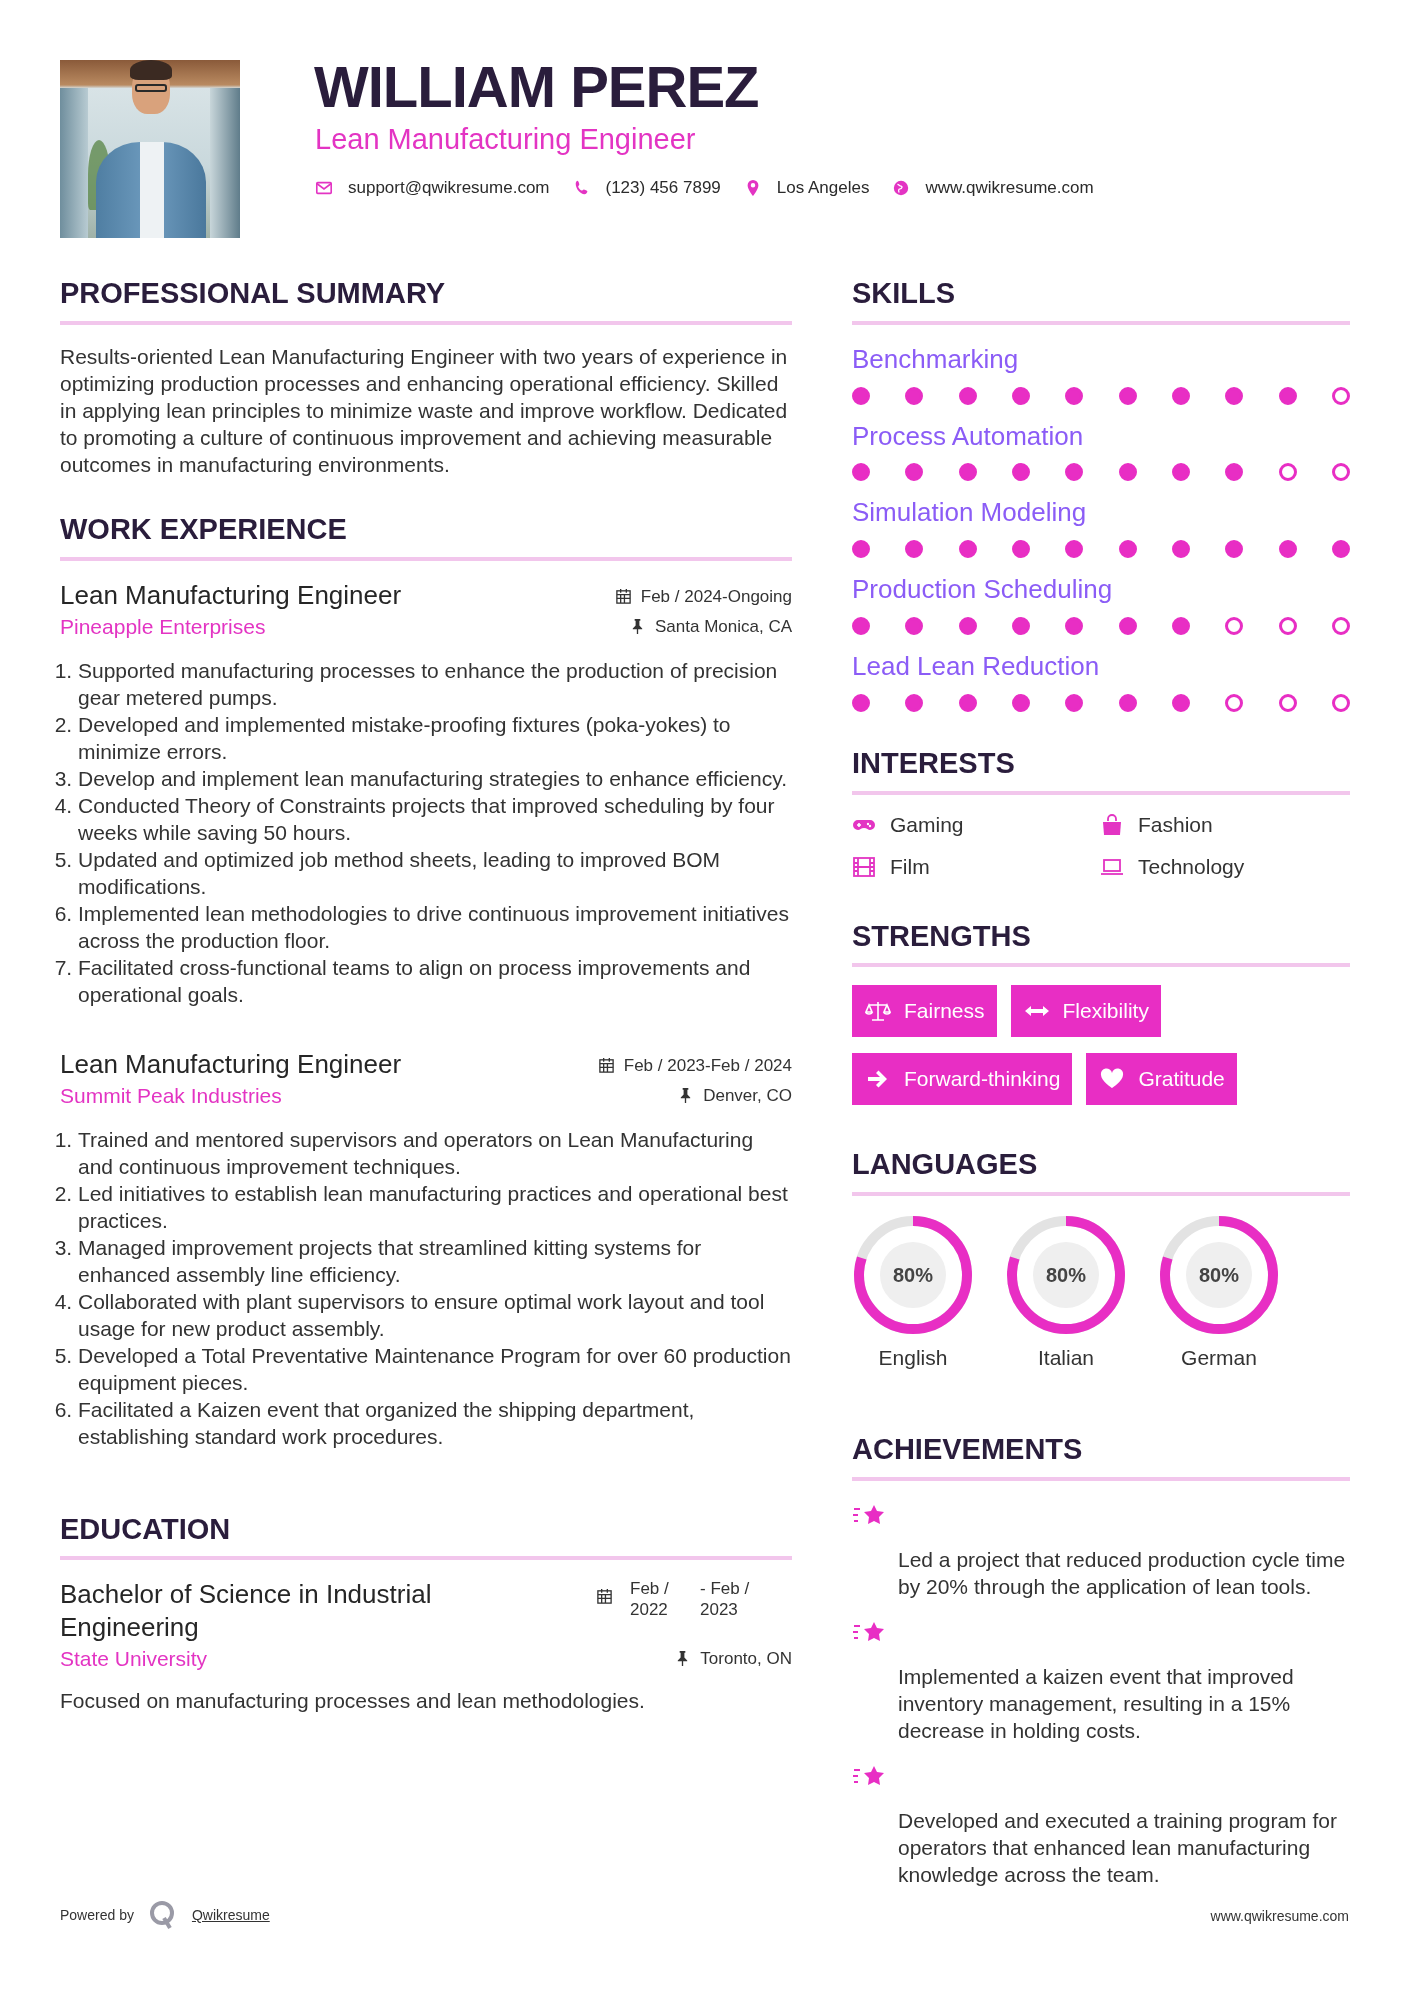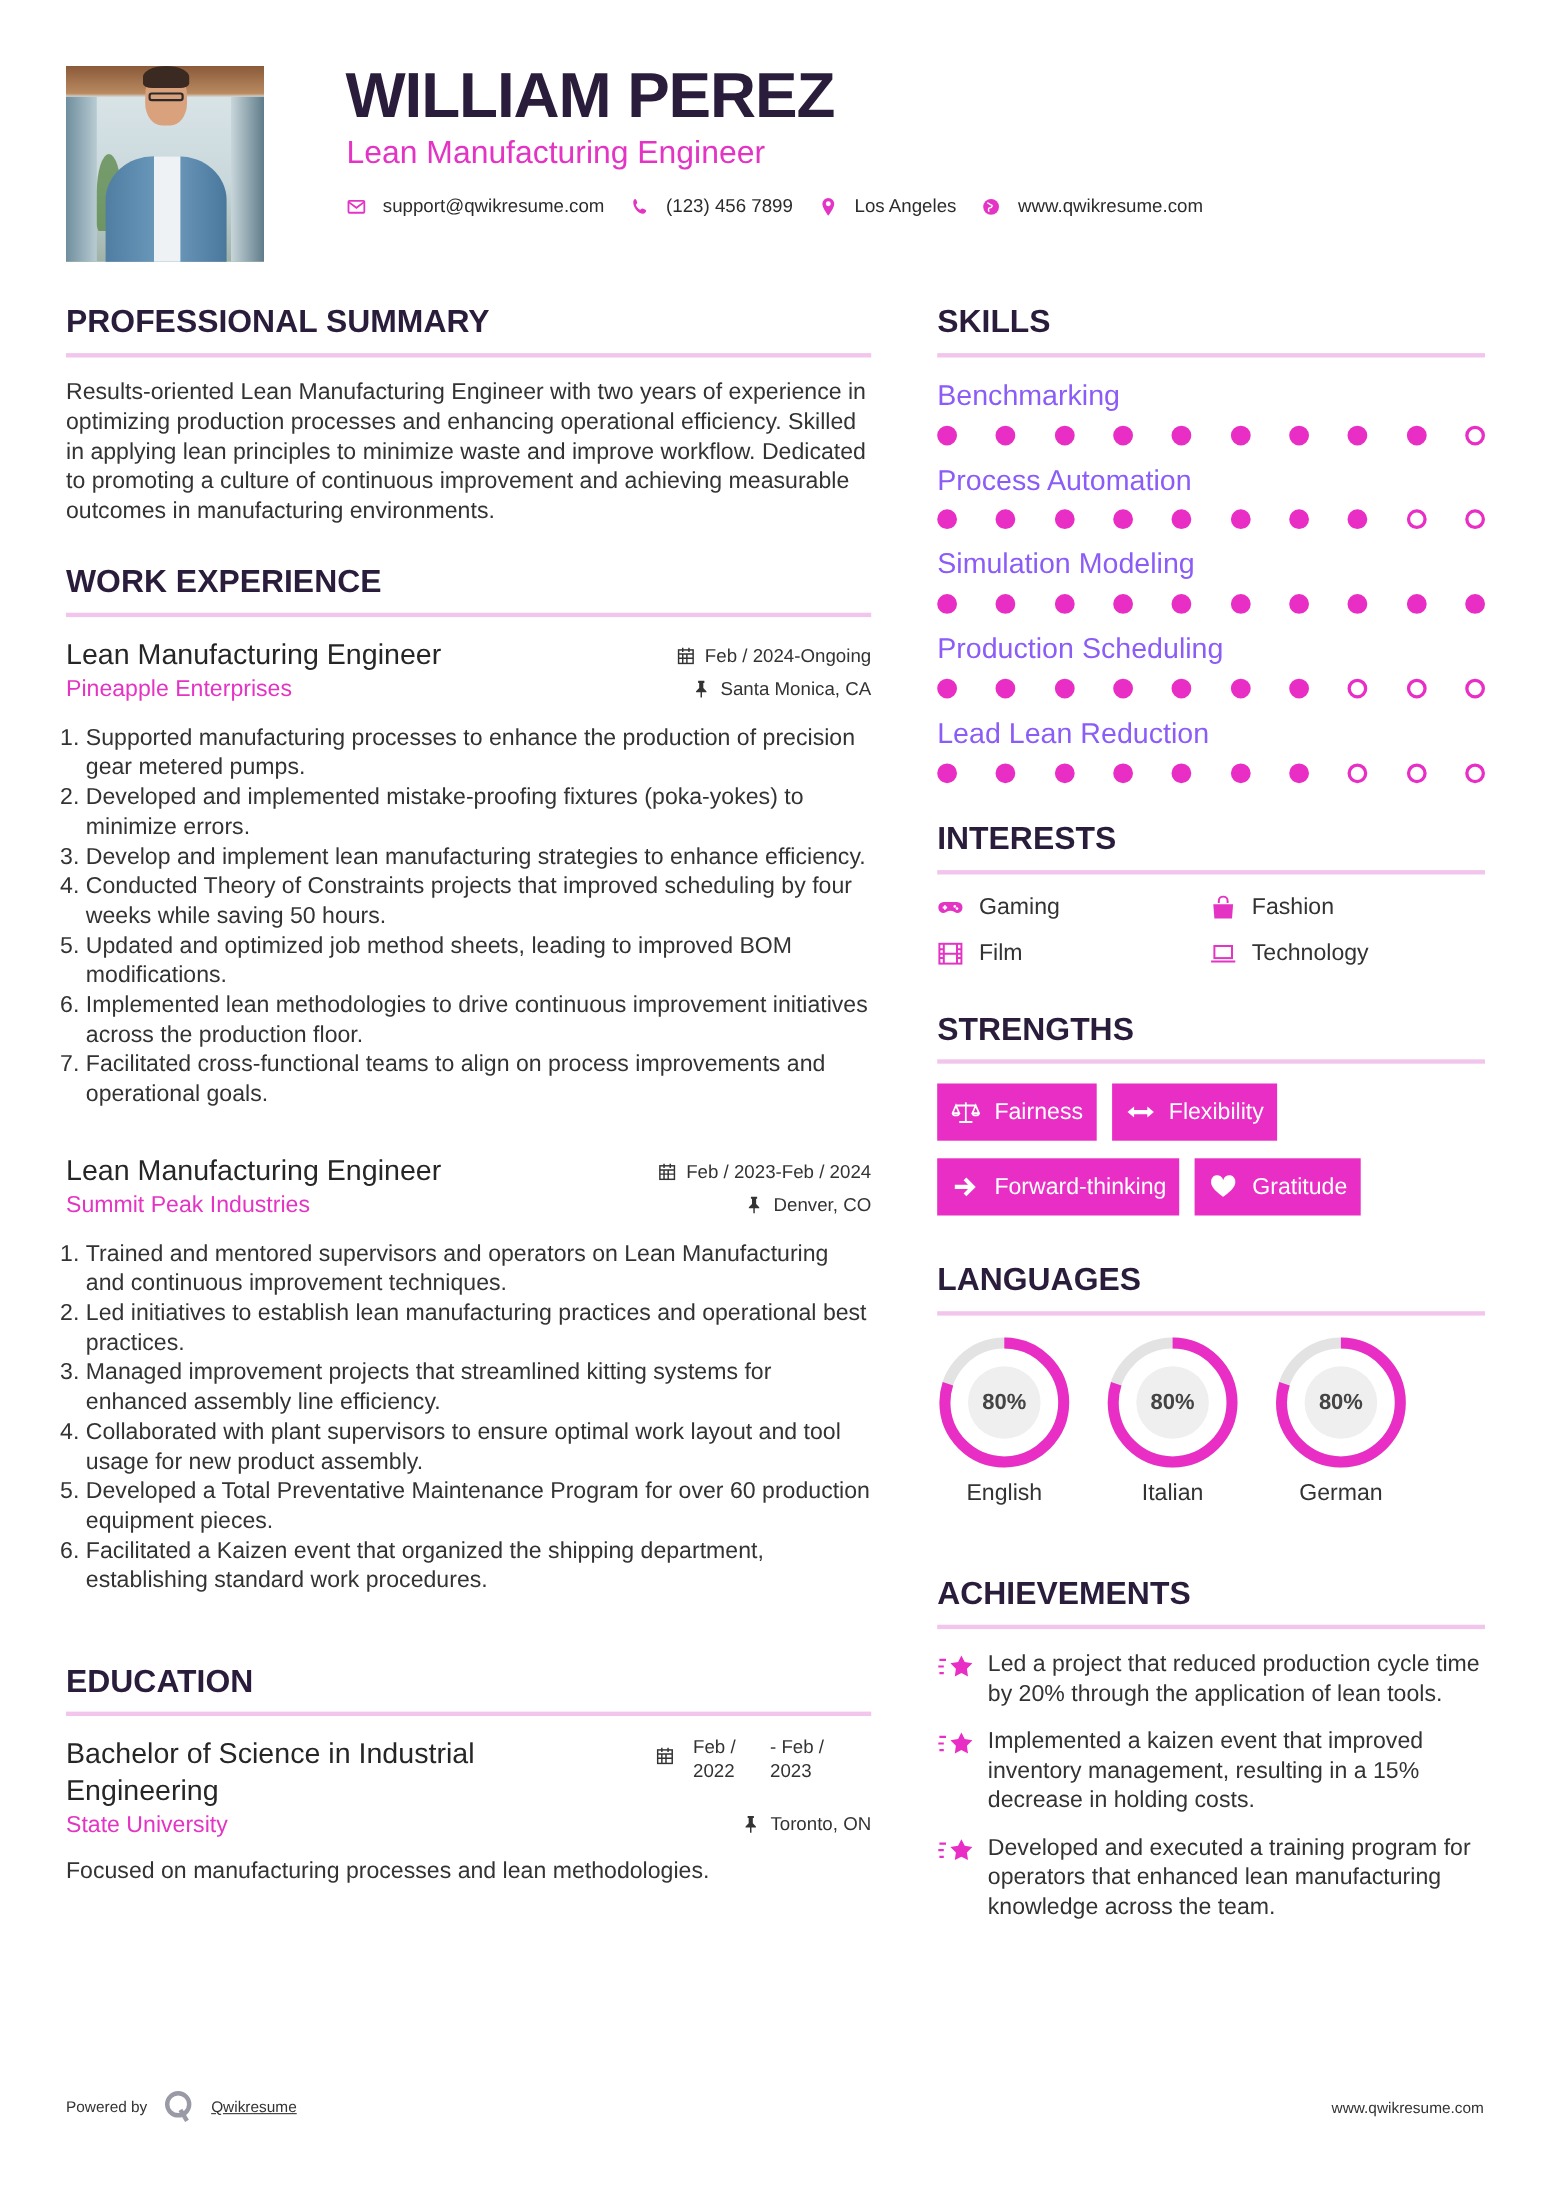--- a/index.html
+++ b/index.html
@@ -71,21 +71,21 @@
   .langs { display: flex; gap: 31px; margin-bottom: 62px; }
   .lang { width: 122px; text-align: center; }
   .ring { position: relative; width: 122px; height: 122px; }
   .ring svg { width: 122px; height: 122px; }
   .ring .pct { position: absolute; left: 0; top: 0; width: 122px; height: 122px; display: flex; align-items: center; justify-content: center; font-size: 20px; font-weight: 700; color: #444; }
   .lang-name { font-size: 21px; color: #333; margin-top: 10px; }
 
   
   .ach { display: flex; align-items: flex-start; margin-bottom: 16px; }
   .ach .ai { width: 34px; height: 30px; margin-right: 12px; margin-top: 2px; flex-shrink: 0; }
-  .ach-text { font-size: 21px; line-height: 27px; color: #333; }
+  .ach-text { font-size: 21px; line-height: 27px; color: #333; margin-top: 47px; }
 
   
   .footer-left { position: absolute; left: 60px; top: 1900px; display: flex; align-items: center; font-size: 14px; color: #333; }
   .q-logo { width: 30px; height: 30px; margin: 0 14px 0 14px; }
   .footer-link { color: #333; text-decoration: underline; font-size: 14px; }
   .footer-right { position: absolute; right: 58px; top: 1908px; font-size: 14px; color: #333; }
 </style>
 </head>
 <body>
 

